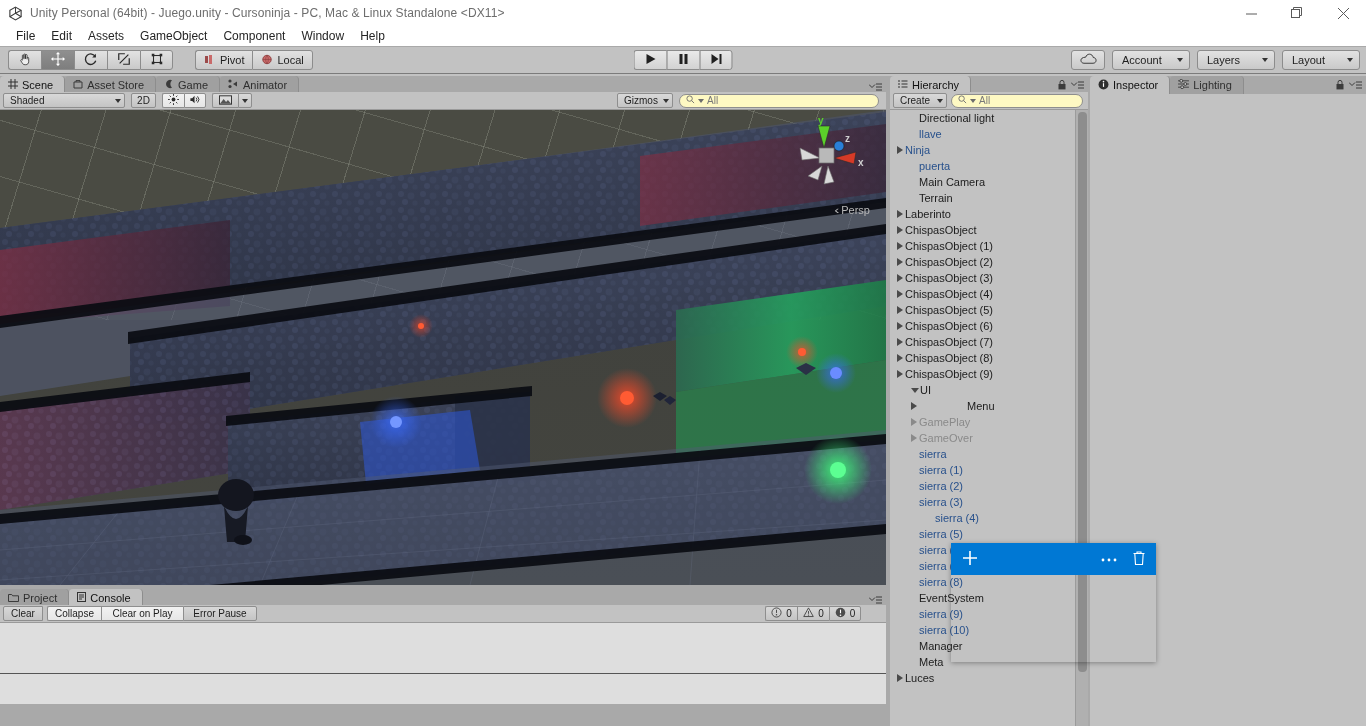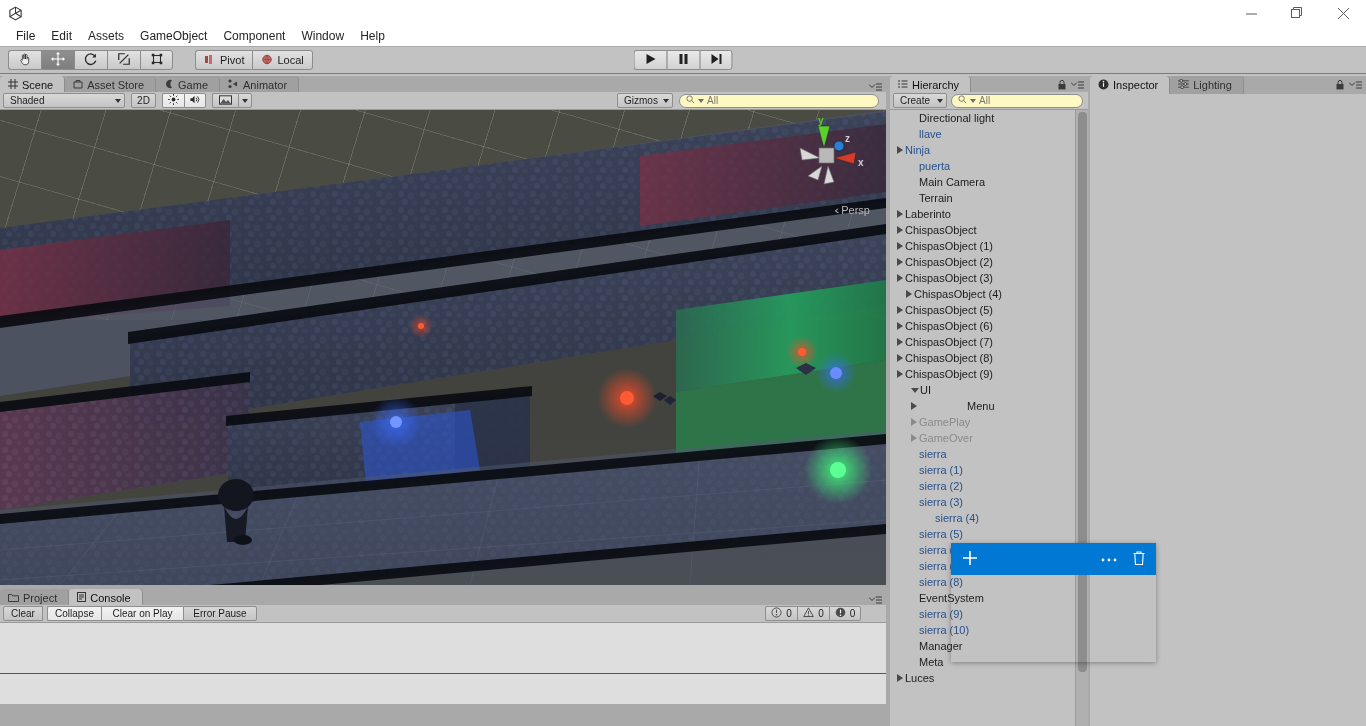--- a/index.html
+++ b/index.html
@@ -143,20 +143,21 @@
 
 <div class="app">
 
   <div class="titlebar">
     <div class="title-logo">
       <svg width="15" height="15" viewBox="0 0 16 16">
           <path d="M8 1.2 14 4.6v6.8L8 14.8 2 11.4V4.6z" fill="none" stroke="#3c3c3c" stroke-width="1.2"></path>
           <path d="M8 1.2v6.6L2 11.4M8 7.8l6 3.6M8 7.8 14 4.6" stroke="#3c3c3c" stroke-width="1.1" fill="none"></path>
         </svg>
     </div>
+    <div class="title-text">Unity Personal (64bit) - Juego.unity - Cursoninja - PC, Mac &amp; Linux Standalone &lt;DX11&gt;</div>
     <div class="wincontrols">
       <div class="wc">
         <svg width="11" height="11">
             <line x1="0" y1="6" x2="11" y2="6" stroke="#5a5a5a" stroke-width="1"></line>
           </svg>
       </div>
       <div class="wc">
         <svg width="12" height="12">
             <rect x="0.5" y="2.5" width="8" height="8" fill="none" stroke="#5a5a5a"></rect>
             <path d="M2.5 2.5V0.5h8v8h-2" fill="none" stroke="#5a5a5a"></path>
@@ -262,20 +263,41 @@
             </svg></span>
       </div>
       <div class="play-btn">
         <span><svg width="12" height="12" viewBox="0 0 12 12">
               <path d="M1 1l7 5-7 5z" fill="#212121"></path>
               <rect x="9" y="1" width="2" height="10" fill="#212121"></rect>
             </svg></span>
       </div>
     </div>
 
+    <div class="rightgroup">
+      <div class="cloud-btn">
+        <span>
+          <svg width="17" height="12" viewBox="0 0 18 12">
+              <path d="M4.2 10.5h9.6c2 0 3.2-1.4 3.2-3.1 0-1.7-1.3-3-3-3-.3-2-2-3.5-4-3.5-1.9 0-3.5 1.3-3.9 3.1C2.4 4.3 1 5.6 1 7.4c0 1.7 1.3 3.1 3.2 3.1z" fill="none" stroke="#333" stroke-width="1"></path>
+            </svg>
+        </span>
+      </div>
+      <div class="dd-btn">
+        <span>Account</span>
+        <span class="caret"></span>
+      </div>
+      <div class="dd-btn">
+        <span>Layers</span>
+        <span class="caret"></span>
+      </div>
+      <div class="dd-btn">
+        <span>Layout</span>
+        <span class="caret"></span>
+      </div>
+    </div>
   </div>
 
   <div class="tabrow" style="position:absolute; left:0; top:76px; width:886px;">
     <div class="tab active">
       <span><svg width="10" height="10" viewBox="0 0 10 10">
             <path d="M3 0v10M7 0v10M0 3h10M0 7h10" stroke="#333" stroke-width="1"></path>
           </svg></span>
       <span>Scene</span>
     </div>
     <div class="tab">
@@ -659,21 +681,21 @@
         <span class="lbl">ChispasObject (2)</span>
       </div>
       <div class="hrow" style="padding-left: 4px;">
         <span class="tri">
           <svg width="8" height="8">
             <path d="M1 0v8l6-4z" fill="#4a4a4a"></path>
           </svg>
         </span>
         <span class="lbl">ChispasObject (3)</span>
       </div>
-      <div class="hrow" style="padding-left: 4px; margin-left: 9px;">
+      <div class="hrow" style="padding-left: 4px;">
         <span class="tri">
           <svg width="8" height="8">
             <path d="M1 0v8l6-4z" fill="#4a4a4a"></path>
           </svg>
         </span>
         <span class="lbl">ChispasObject (4)</span>
       </div>
       <div class="hrow" style="padding-left: 4px;">
         <span class="tri">
           <svg width="8" height="8">

